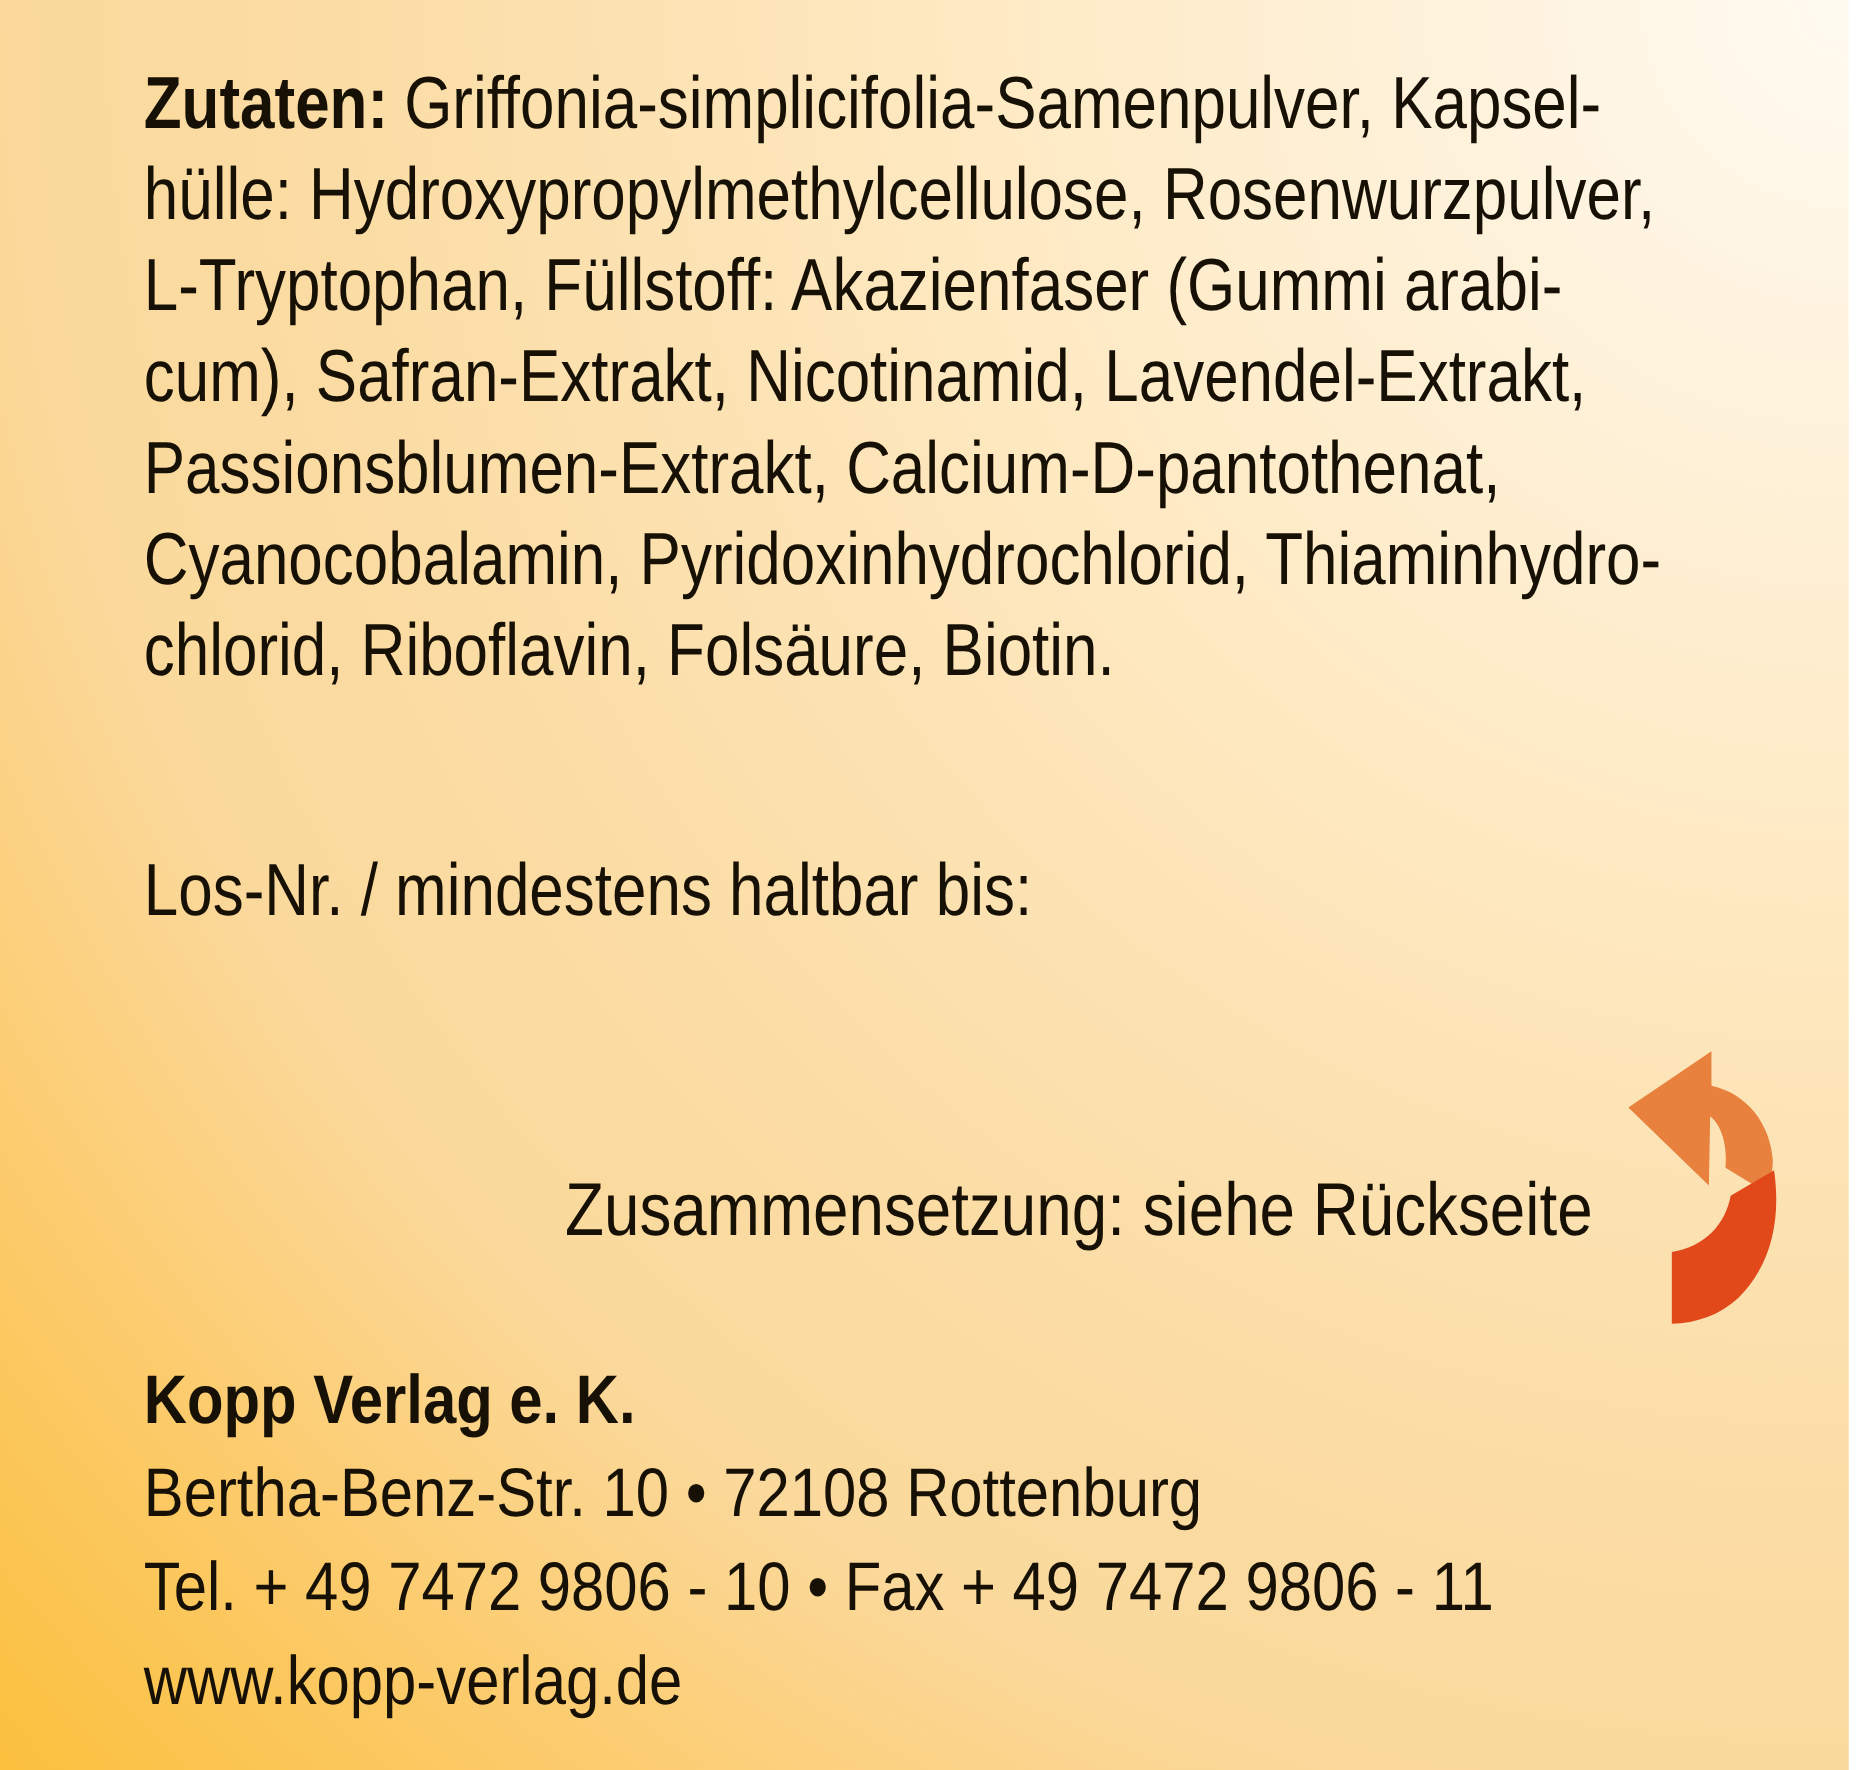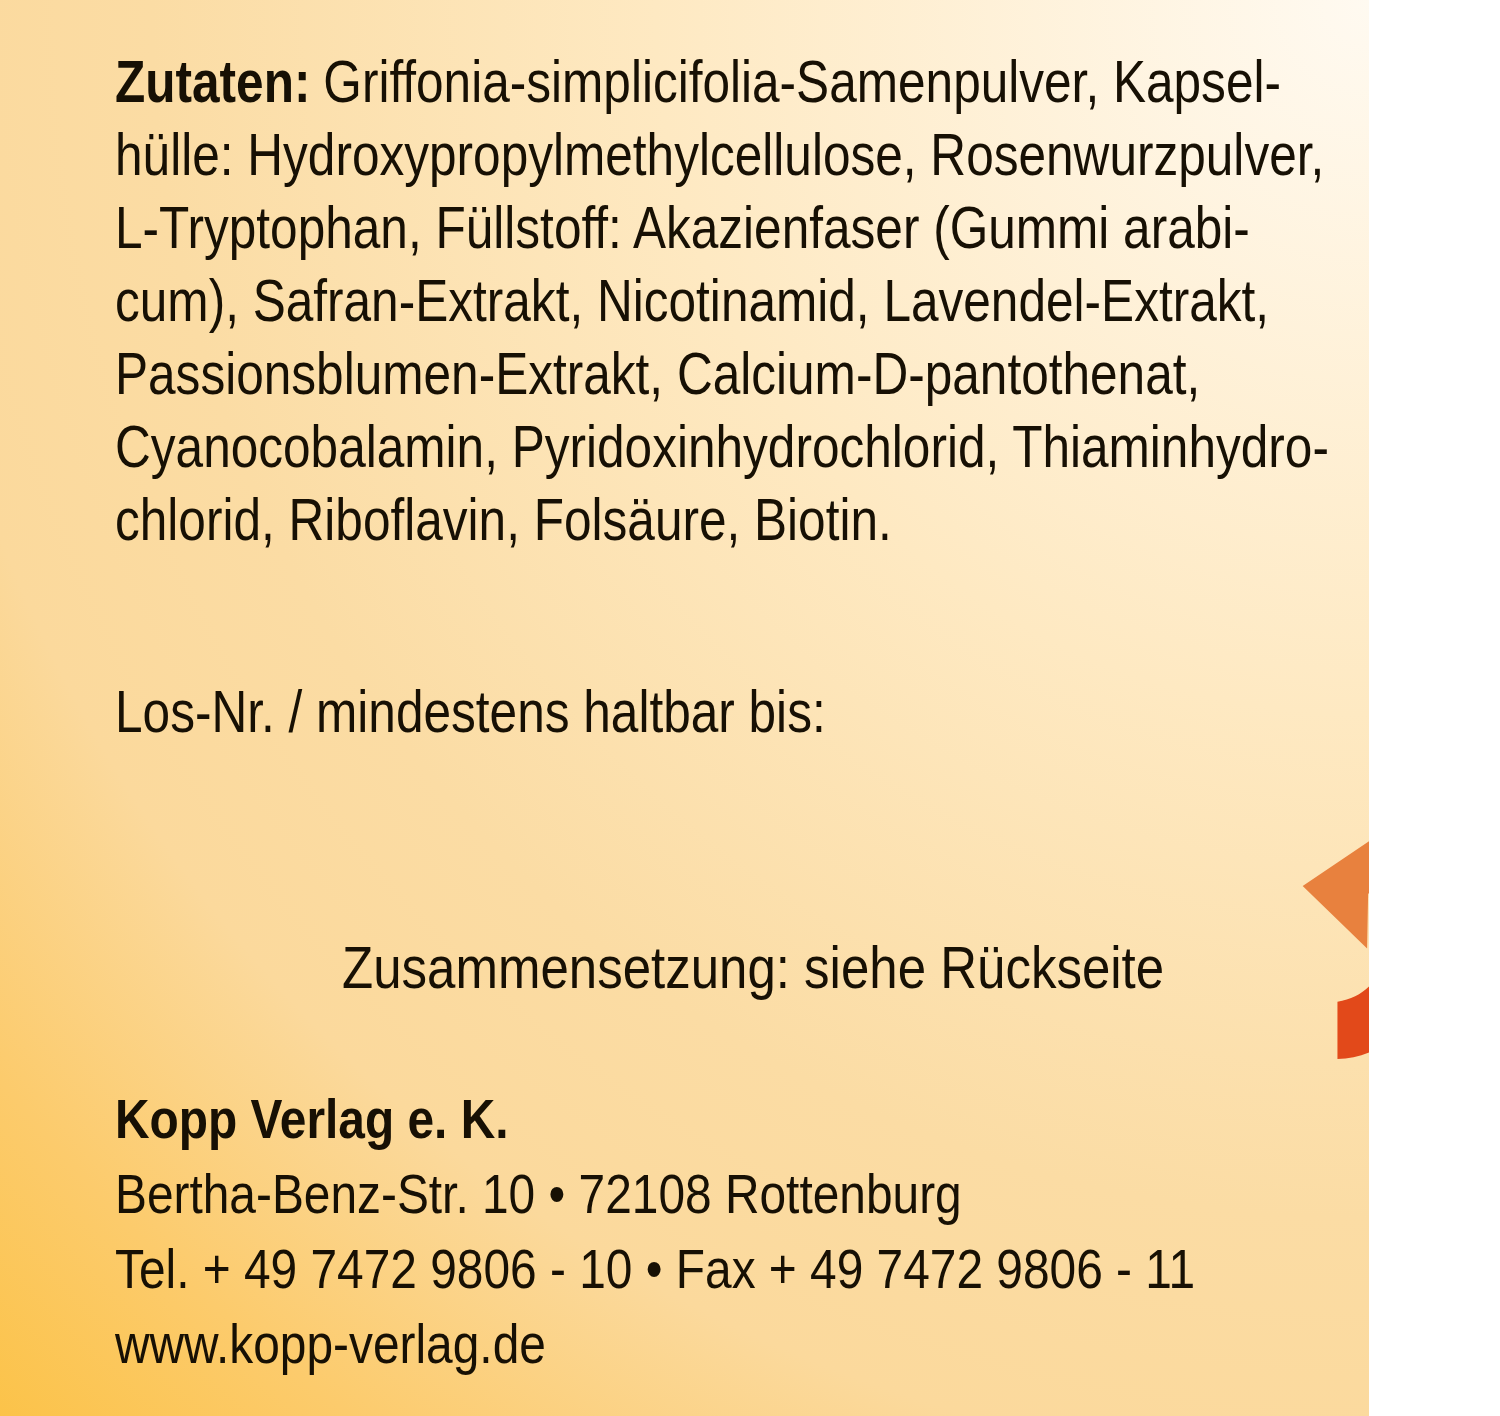--- a/index.html
+++ b/index.html
@@ -5,21 +5,21 @@
   :root {
     --text: #171004;
     --arrow-light: #E8813E;
     --arrow-dark: #E2491A;
     --bg-light: #FFFAF1;
     --bg-dark: #FBBE35;
   }
   html, body { margin: 0; padding: 0; }
   .label {
     position: relative;
-    width: 1369px;
+    width: 1479px;
     height: 1416px;
     overflow: hidden;
     background: radial-gradient(circle 2100px at 100% 0%,
       var(--bg-light) 0%,
       #FEE9C2 34%,
       #FBDCA4 58%,
       #FBD99C 70%,
       #FCCB6C 83%,
       var(--bg-dark) 100%);
     font-family: "Liberation Sans", "DejaVu Sans", sans-serif;

